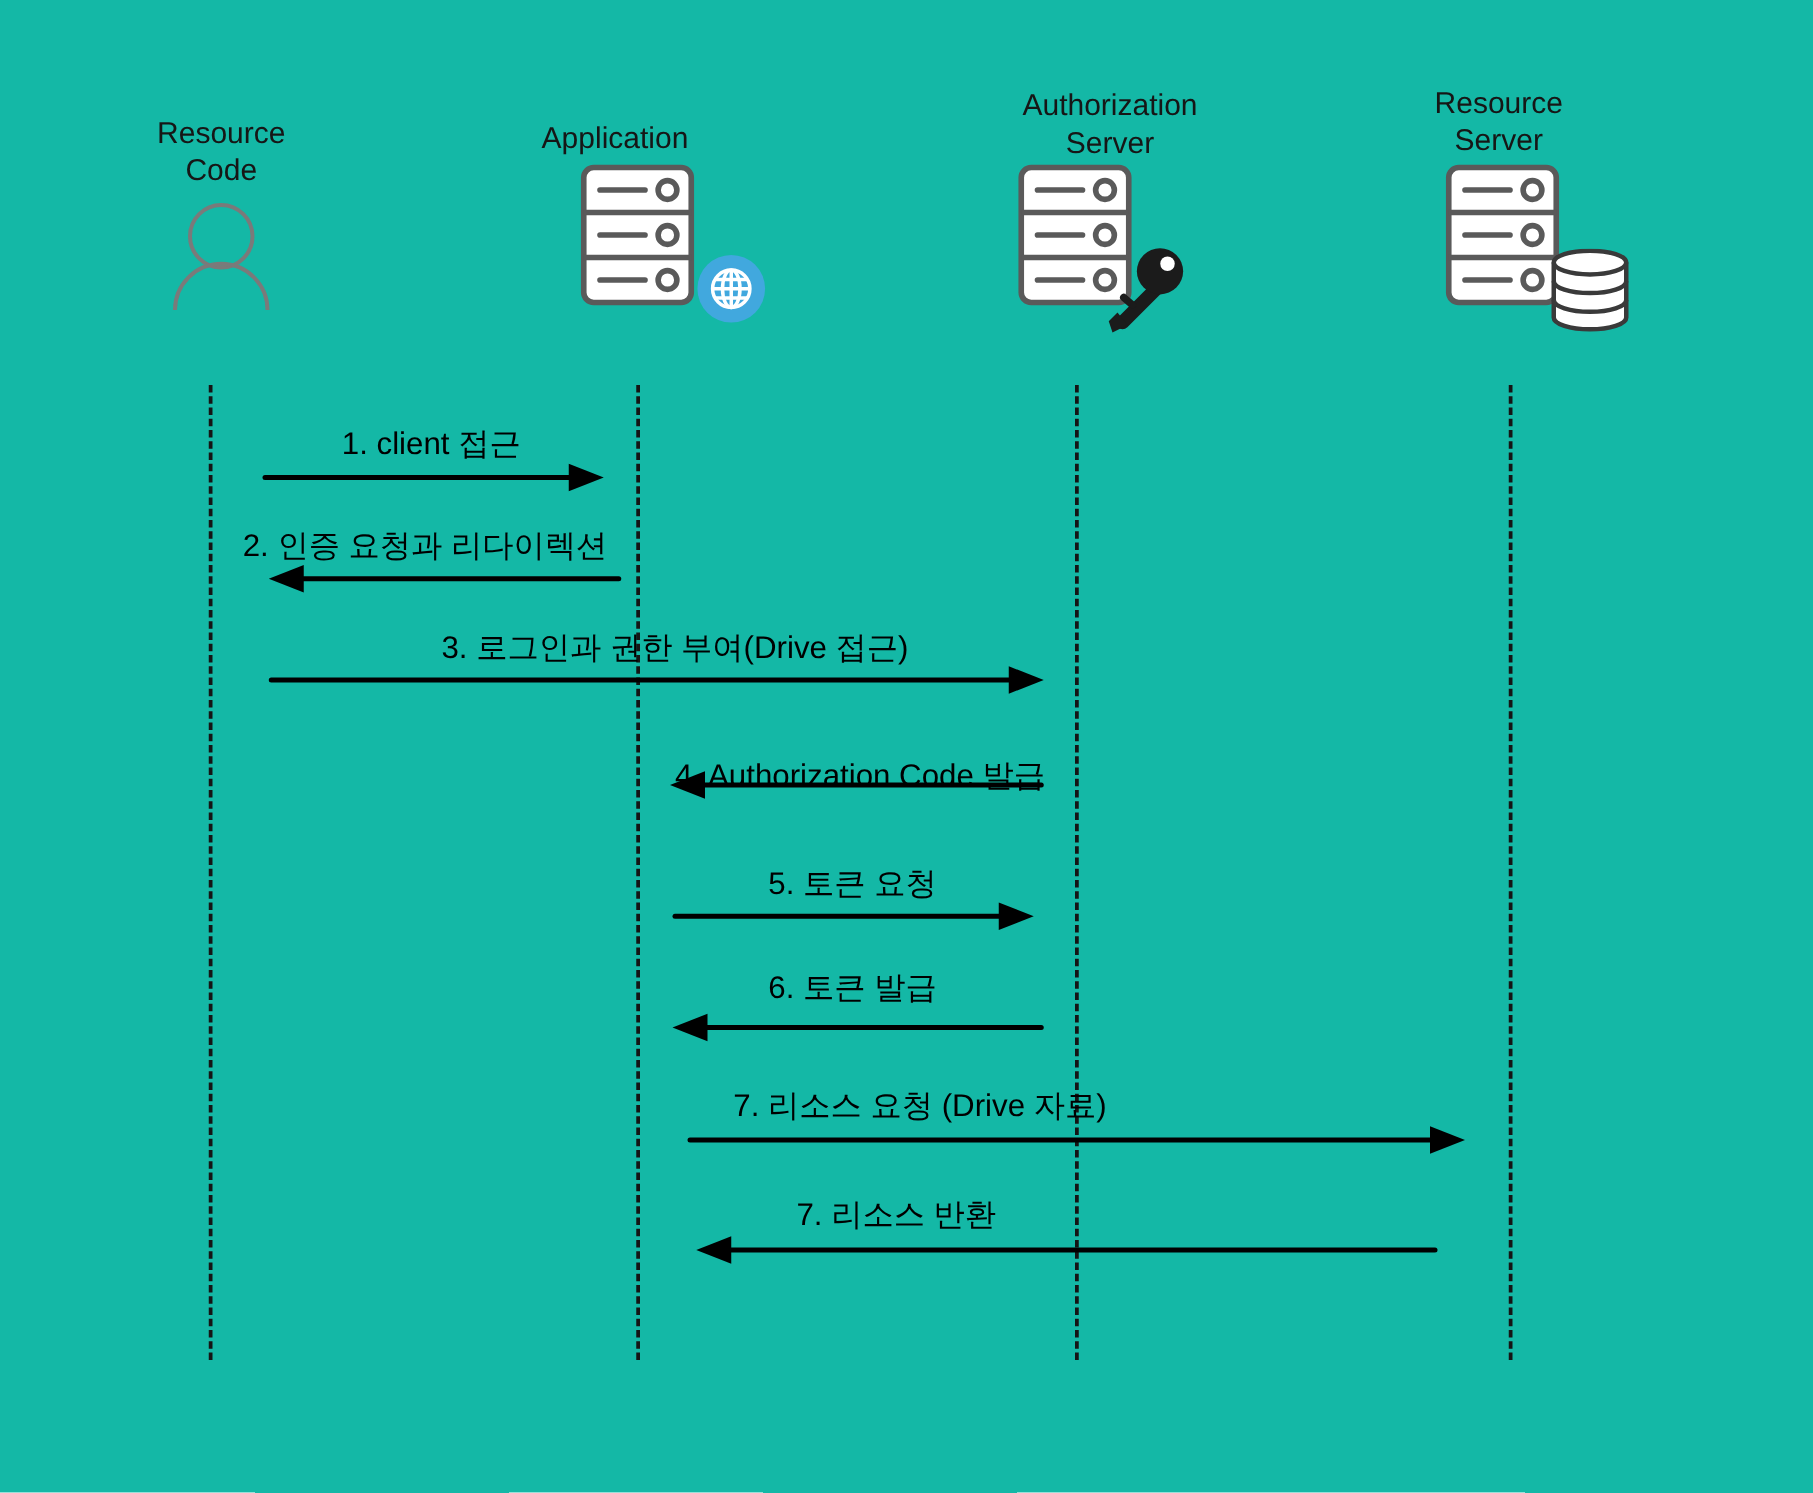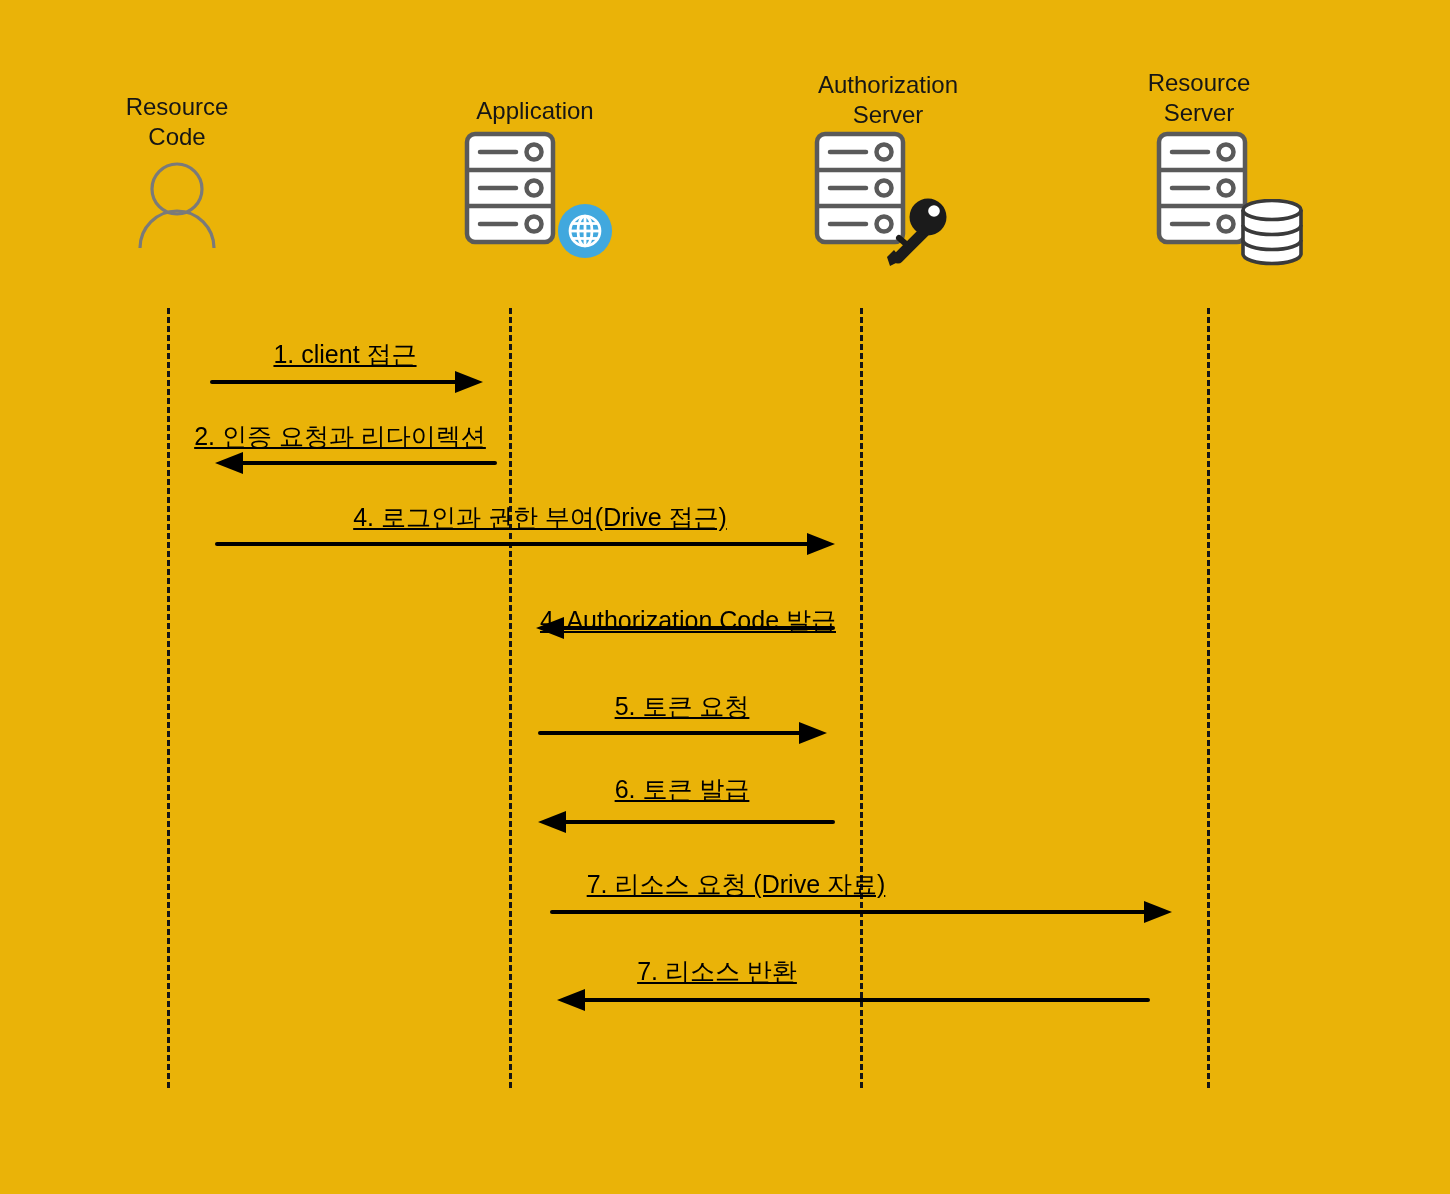--- a/index.html
+++ b/index.html
@@ -1,30 +1,30 @@
 <!DOCTYPE html>
 <html><head>
 <meta charset="utf-8">
 <style>
   html, body { margin:0; padding:0; background:#ffffff; }
   .canvas {
-    position:relative; width:1450px; height:1194px; background:#eab308;
+    position:relative; width:1450px; height:1194px; background:#14b8a6;
     font-family:"Liberation Sans", sans-serif; overflow:hidden;
   }
   .actor-label {
     position:absolute; transform:translateX(-50%); text-align:center;
     font-size:24px; line-height:30px; color:#161616; white-space:nowrap;
   }
   .icon-wrap { position:absolute; }
   .lifeline {
     position:absolute; width:0; border-left:3px dashed #151515;
   }
   .msg-label {
     position:absolute; transform:translateX(-50%);
-    font-size:25px; color:#000; white-space:nowrap;text-decoration:underline;
+    font-size:25px; color:#000; white-space:nowrap;
   }
   .arrow { position:absolute; height:26px; }
   .arrow .shaft {
     position:absolute; top:11px; height:4px; background:#000; border-radius:2px;
   }
   .arrow.right .shaft { left:0; right:23px; }
   .arrow.left  .shaft { left:23px; right:0; }
   .arrow .head {
     position:absolute; top:2px; width:0; height:0;
     border-top:11px solid transparent; border-bottom:11px solid transparent;
@@ -35,21 +35,21 @@
 </head>
 <body>
 
 <div class="canvas">
 
   <div class="actor-label" style="left:177px; top:92px;">
     <div>Resource</div>
     <div>Code</div>
   </div>
 
-  <div class="actor-label" style="left:535px; top:96px;">
+  <div class="actor-label" style="left:492px; top:96px;">
     <div>Application</div>
   </div>
 
   <div class="actor-label" style="left:888px; top:70px;">
     <div>Authorization</div>
     <div>Server</div>
   </div>
 
   <div class="actor-label" style="left:1199px; top:68px;">
     <div>Resource</div>
@@ -152,21 +152,21 @@
 
   <div>
     <div class="msg-label" style="left:340px; top:420px;">2. 인증 요청과 리다이렉션</div>
     <div class="arrow left" style="left:215px; top:450px; width:282px;">
       <div class="shaft"></div>
       <div class="head"></div>
     </div>
   </div>
 
   <div>
-    <div class="msg-label" style="left:540px; top:501px;">4. 로그인과 권한 부여(Drive 접근)</div>
+    <div class="msg-label" style="left:540px; top:501px;">3. 로그인과 권한 부여(Drive 접근)</div>
     <div class="arrow right" style="left:215px; top:531px; width:620px;">
       <div class="shaft"></div>
       <div class="head"></div>
     </div>
   </div>
 
   <div>
     <div class="msg-label" style="left:688px; top:604px;">4. Authorization Code 발급</div>
     <div class="arrow left" style="left:536px; top:615px; width:299px;">
       <div class="shaft"></div>

